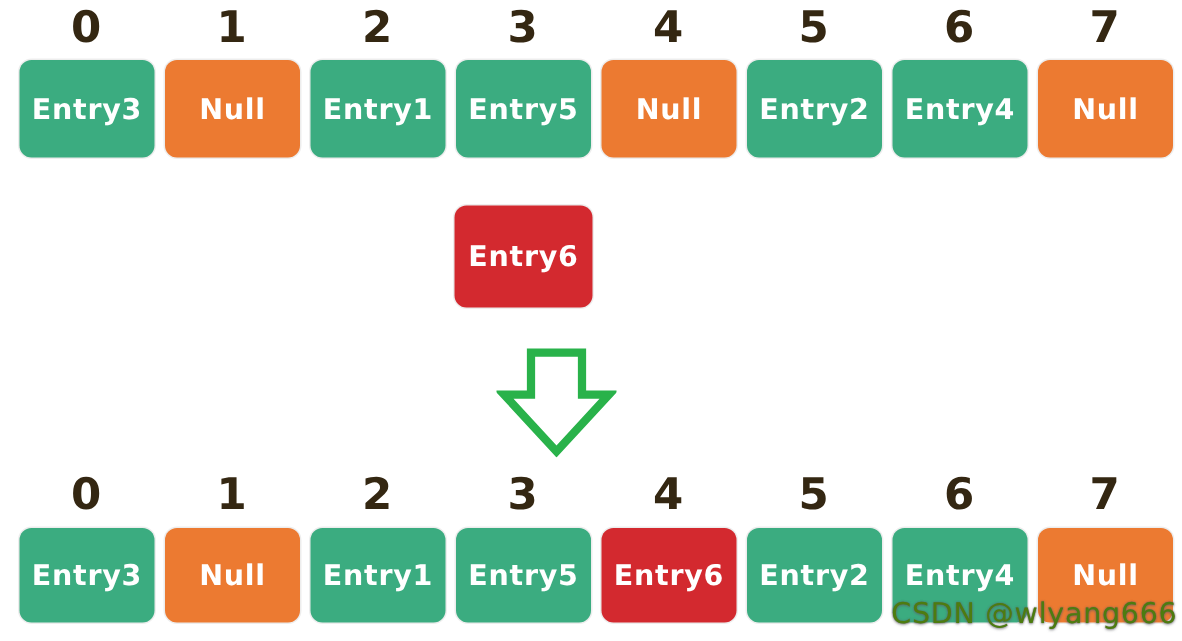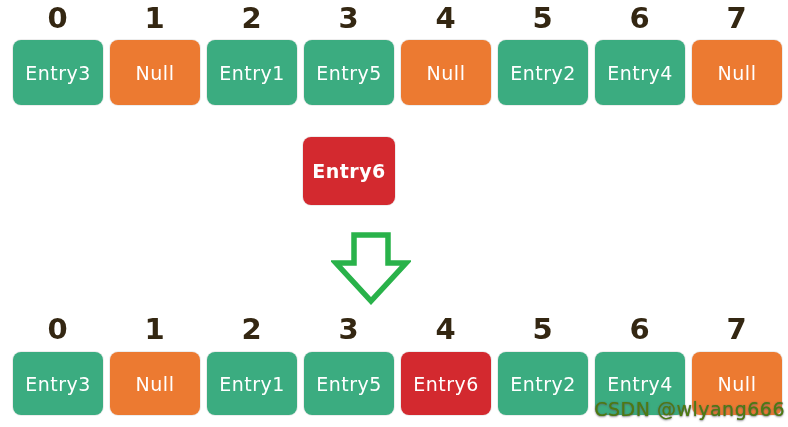--- a/index.html
+++ b/index.html
@@ -39,21 +39,21 @@
   .box-row.bottom { top: 352px; }
 
   .box {
     width: 90px;
     border-radius: 8px;
     display: flex;
     align-items: center;
     justify-content: center;
     color: #ffffff;
     font-size: 19px;
-    font-weight: 400;
+    font-weight: 700;
     letter-spacing: 0.5px;
     box-shadow: 0 0 0 1px rgba(0,0,0,0.07);
   }
   .box-row.top .box { height: 65px; }
   .box-row.bottom .box { height: 63px; }
 
   .pending {
     position: absolute;
     left: 303px;
     top: 137px;

